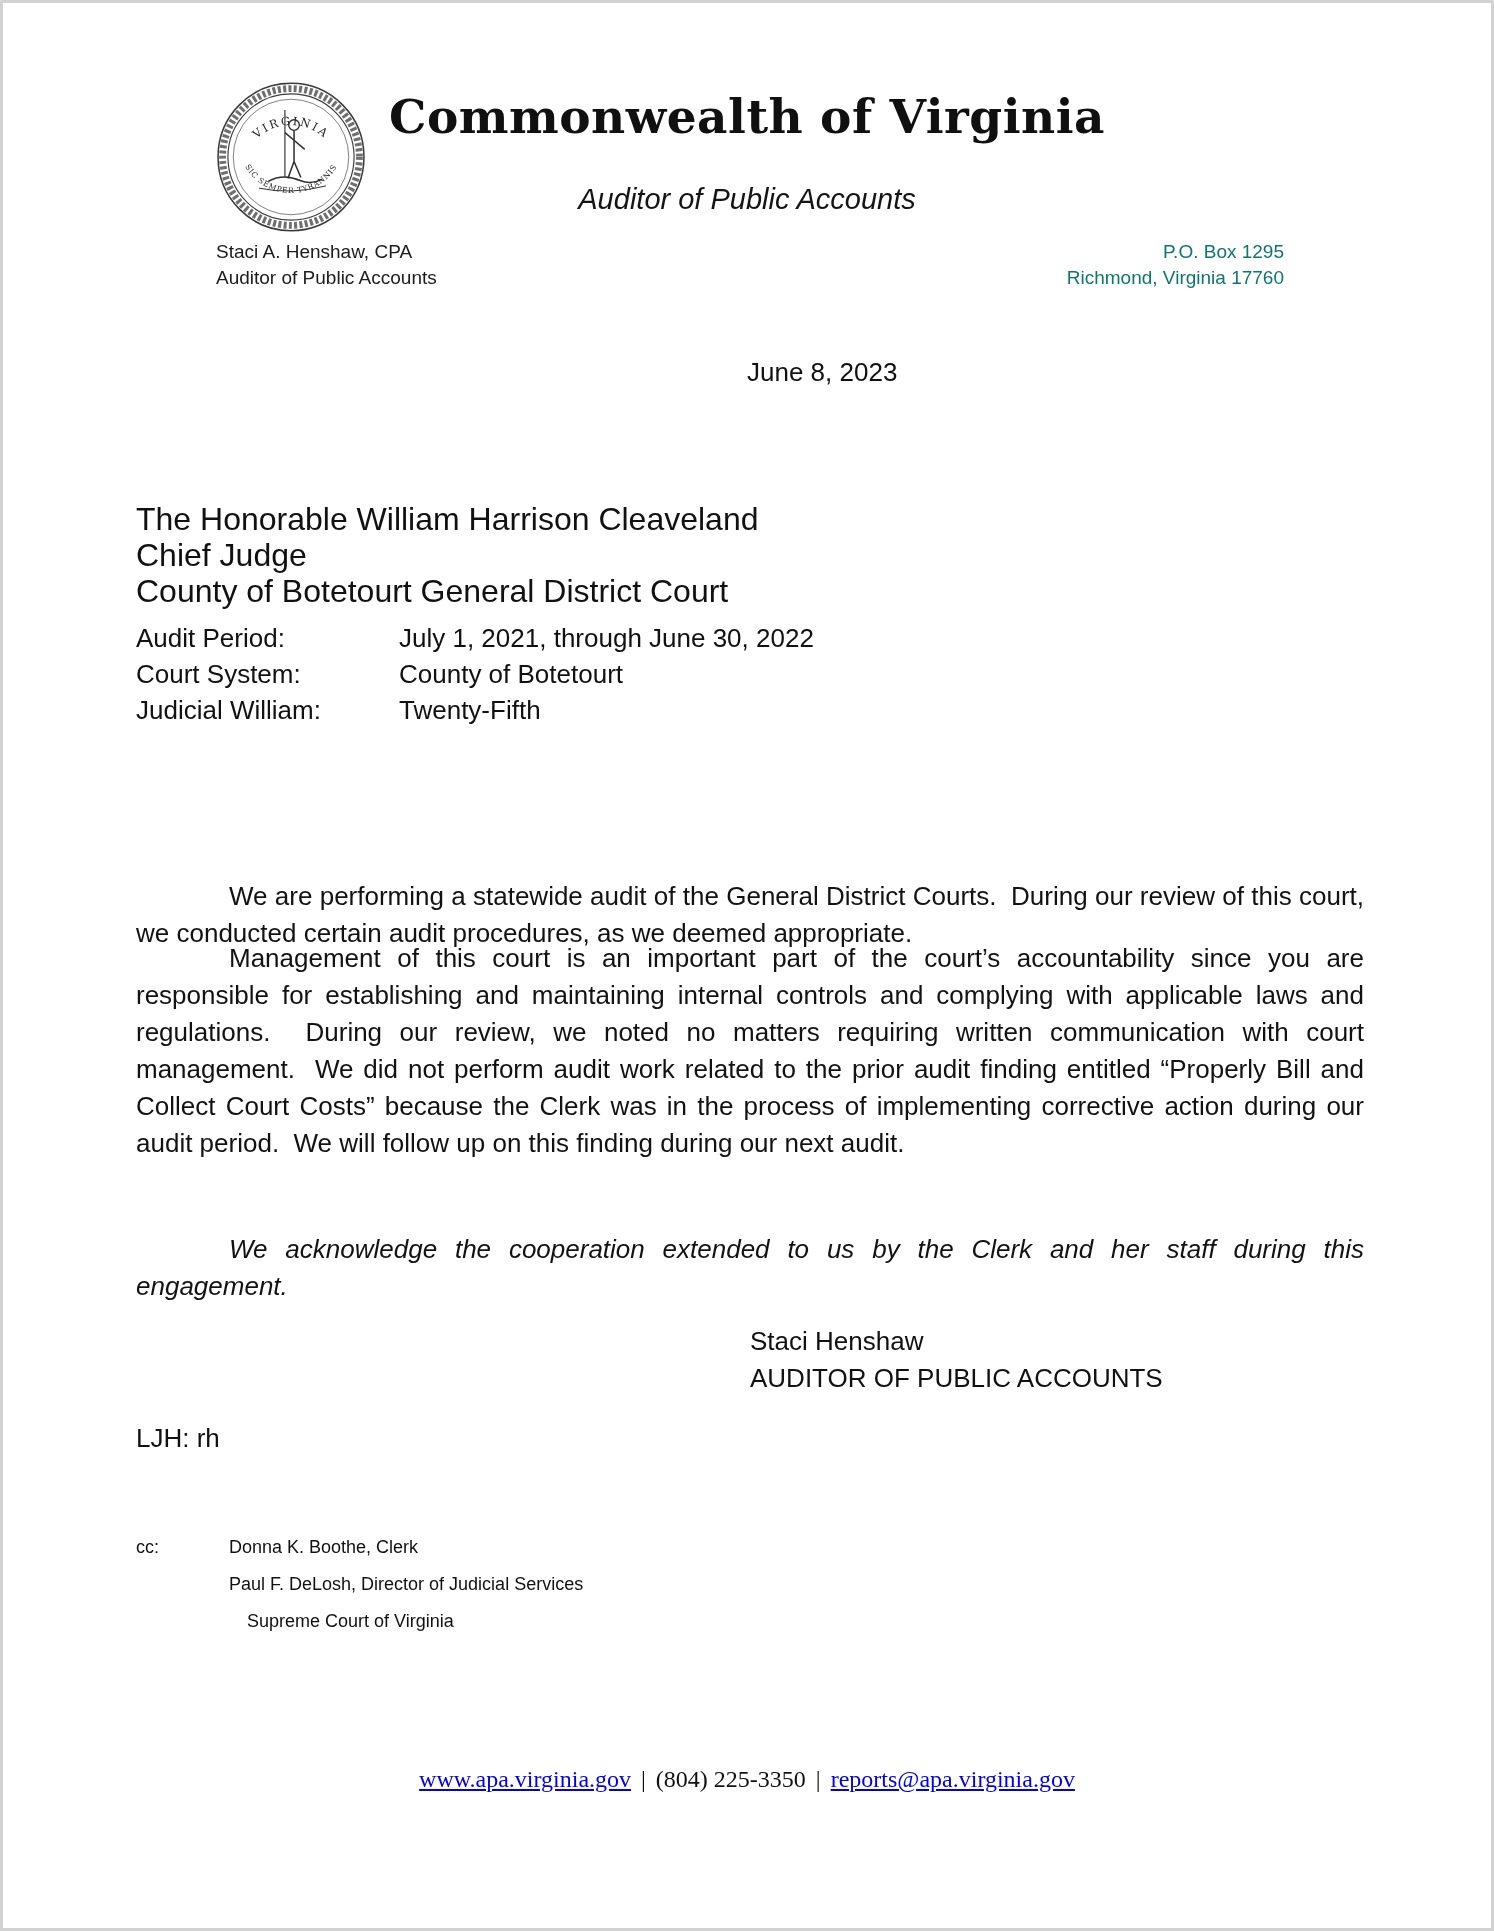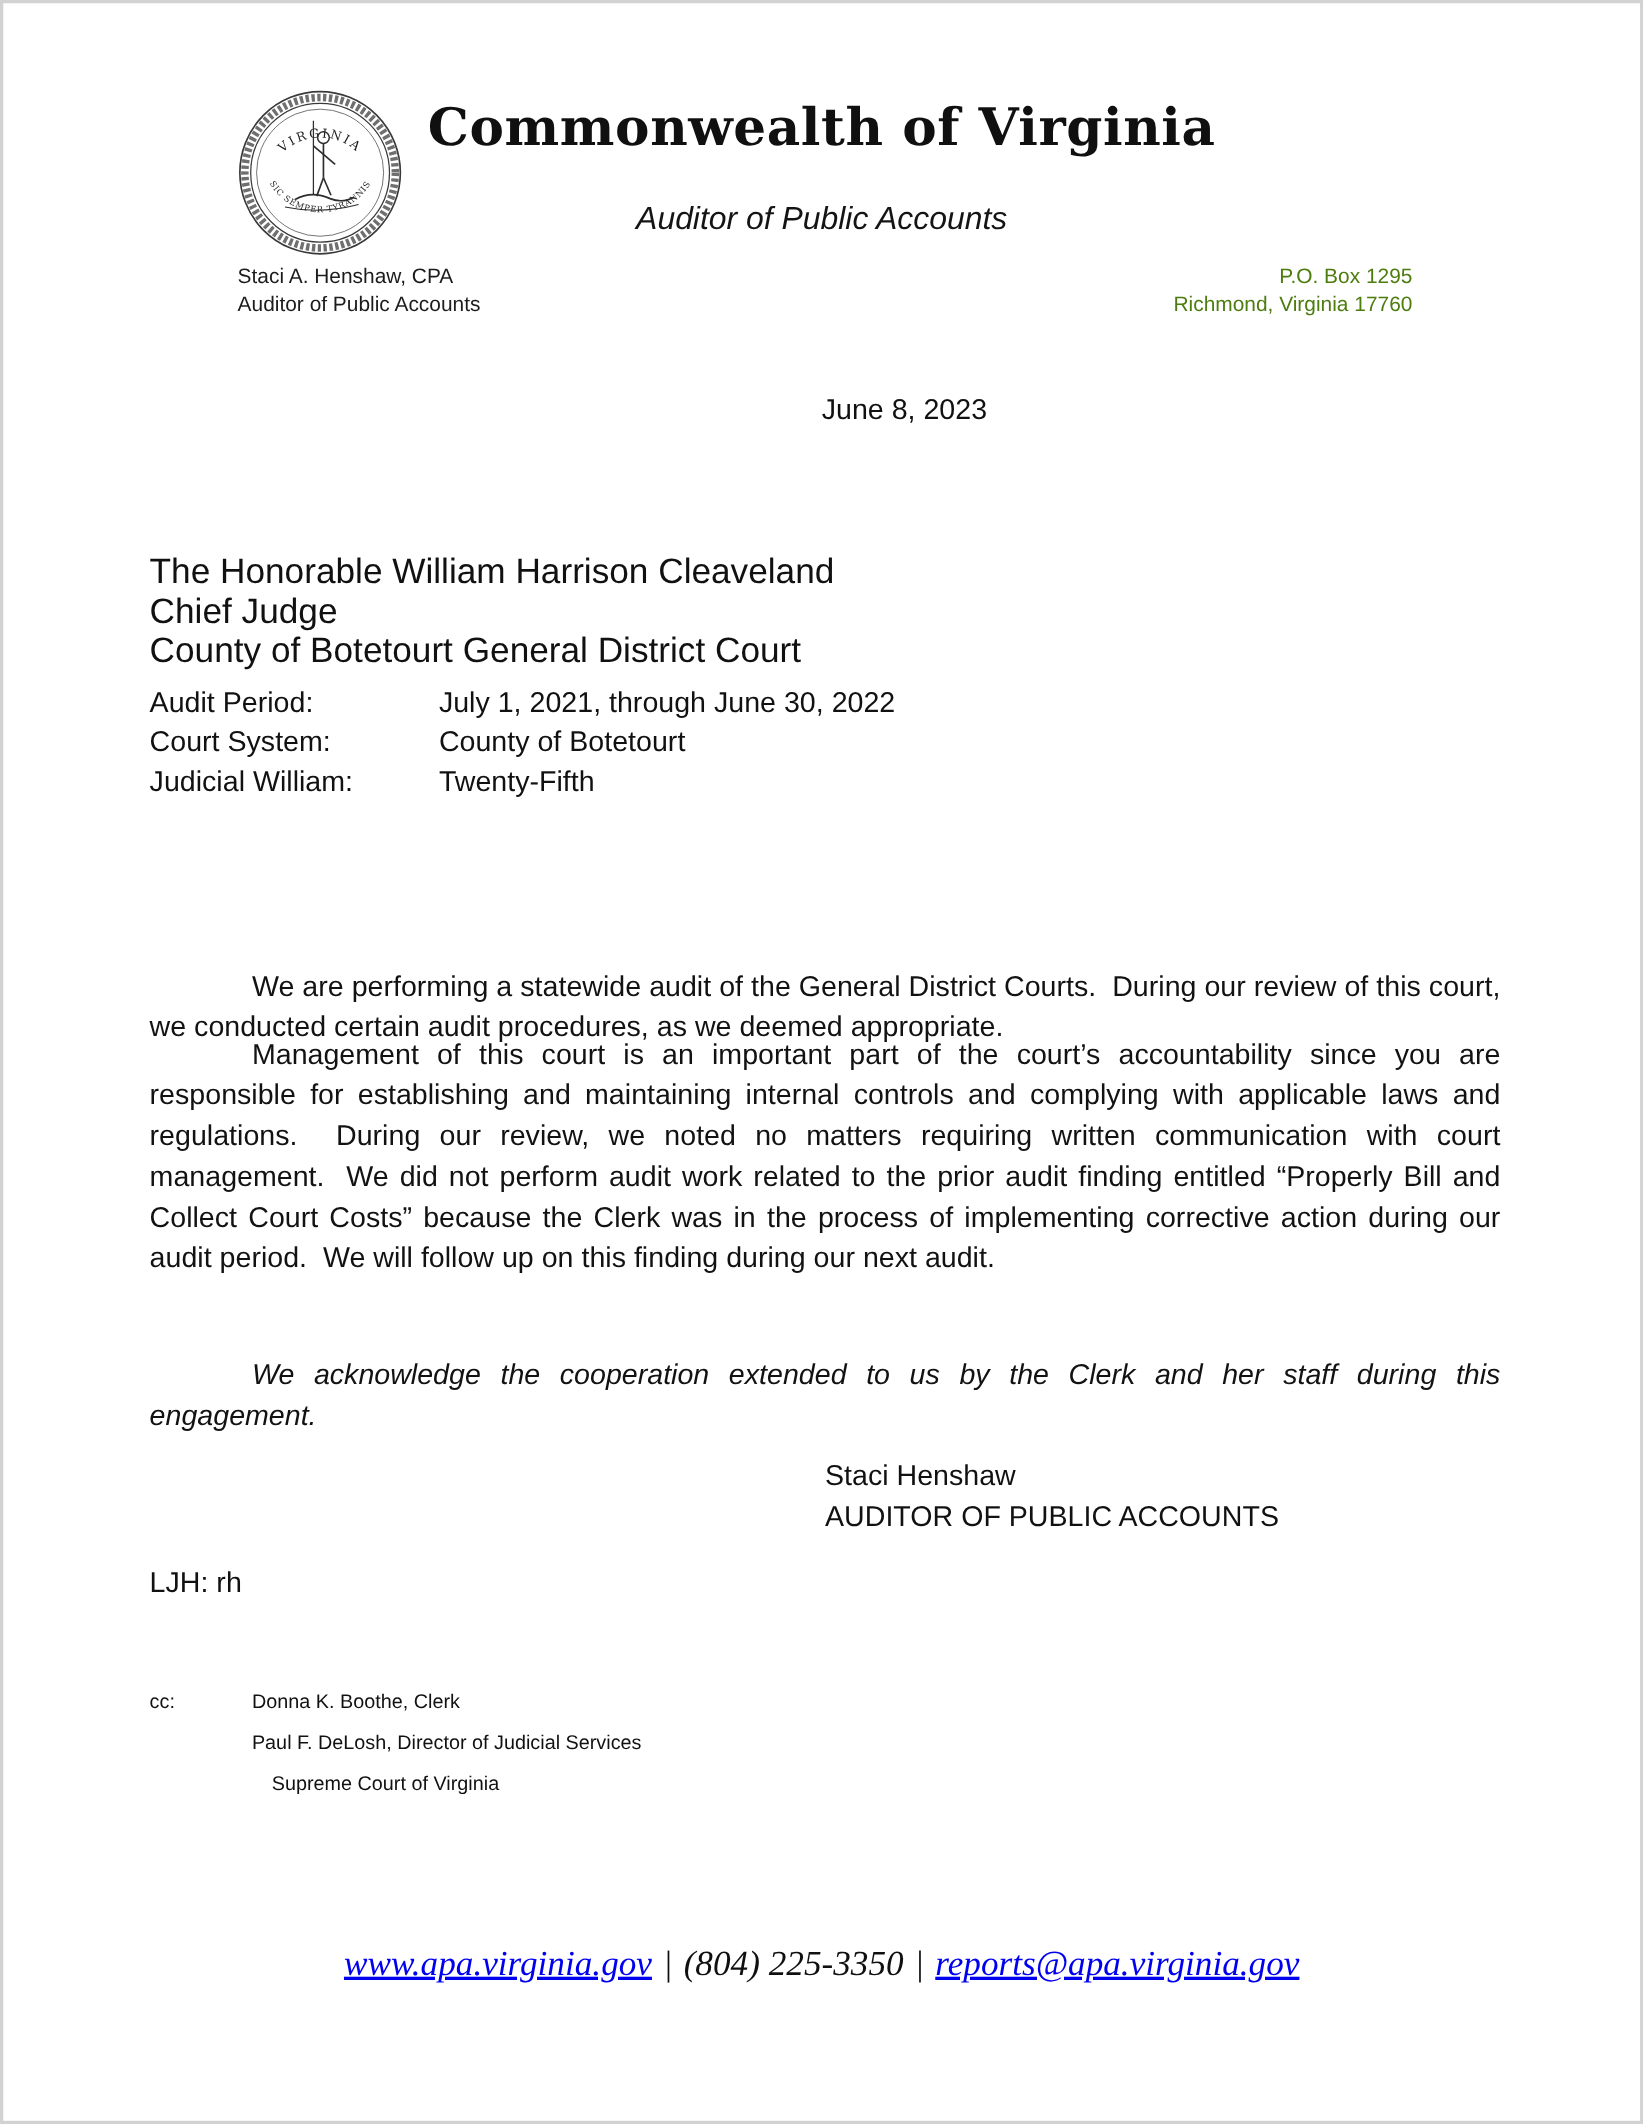--- a/index.html
+++ b/index.html
@@ -21,21 +21,21 @@
     font-family:"DejaVu Serif", serif;
     font-weight:700; font-size:47px; letter-spacing:0.5px;
     color:#101010;
   }
   .lh-subtitle {
     position:absolute; left:0; top:180px; width:100%;
     text-align:center;
     font-style:italic; font-size:29px; color:#141414;
   }
   .lh-left  { position:absolute; left:213px; top:236px; font-size:19px; line-height:26px; color:#1c1c1c; }
-  .lh-right { position:absolute; right:207px; top:236px; font-size:19px; line-height:26px; color:#4d7c0f; text-align:right; }
+  .lh-right { position:absolute; right:207px; top:236px; font-size:19px; line-height:26px; color:#0f766e; text-align:right; }
   
   .date { position:absolute; left:50%; top:354px; font-size:26px; }
   .recipient { position:absolute; left:133px; top:454px; font-size:32px; line-height:36px;margin-top:44px; }
   .audit-info { position:absolute; left:133px; top:617px; font-size:26px; line-height:36px; }
   .audit-row { display:flex; }
   .audit-label { width:263px; flex:0 0 263px; }
   .para {
     position:absolute; left:133px; width:1228px;
     font-size:26px; line-height:37px;
     text-align:justify; text-indent:93px;
@@ -48,21 +48,21 @@
   .signature { position:absolute; left:747px; top:1320px; font-size:26px; line-height:37px; }
   .reference { position:absolute; left:133px; top:1420px; font-size:26px; }
   .cc-block { position:absolute; left:133px; top:1526px; font-size:18px; line-height:37px; display:flex; }
   .cc-label { width:93px; flex:0 0 93px; }
   .cc-entry-indent { padding-left:18px; }
   
   .footer {
     position:absolute; left:0; top:1763px; width:100%;
     text-align:center;
     font-family:"Liberation Serif", serif;
-    font-size:32px; color:#101010;font-style:italic;
+    font-size:24px; color:#101010;
   }
   .footer a { text-decoration:underline; }
   .footer .sep { padding:0 10px; color:#101010; }
 </style>
 </head>
 <body>
 
 <div class="page">
 
   <svg class="seal" viewBox="0 0 200 200" aria-hidden="true">

